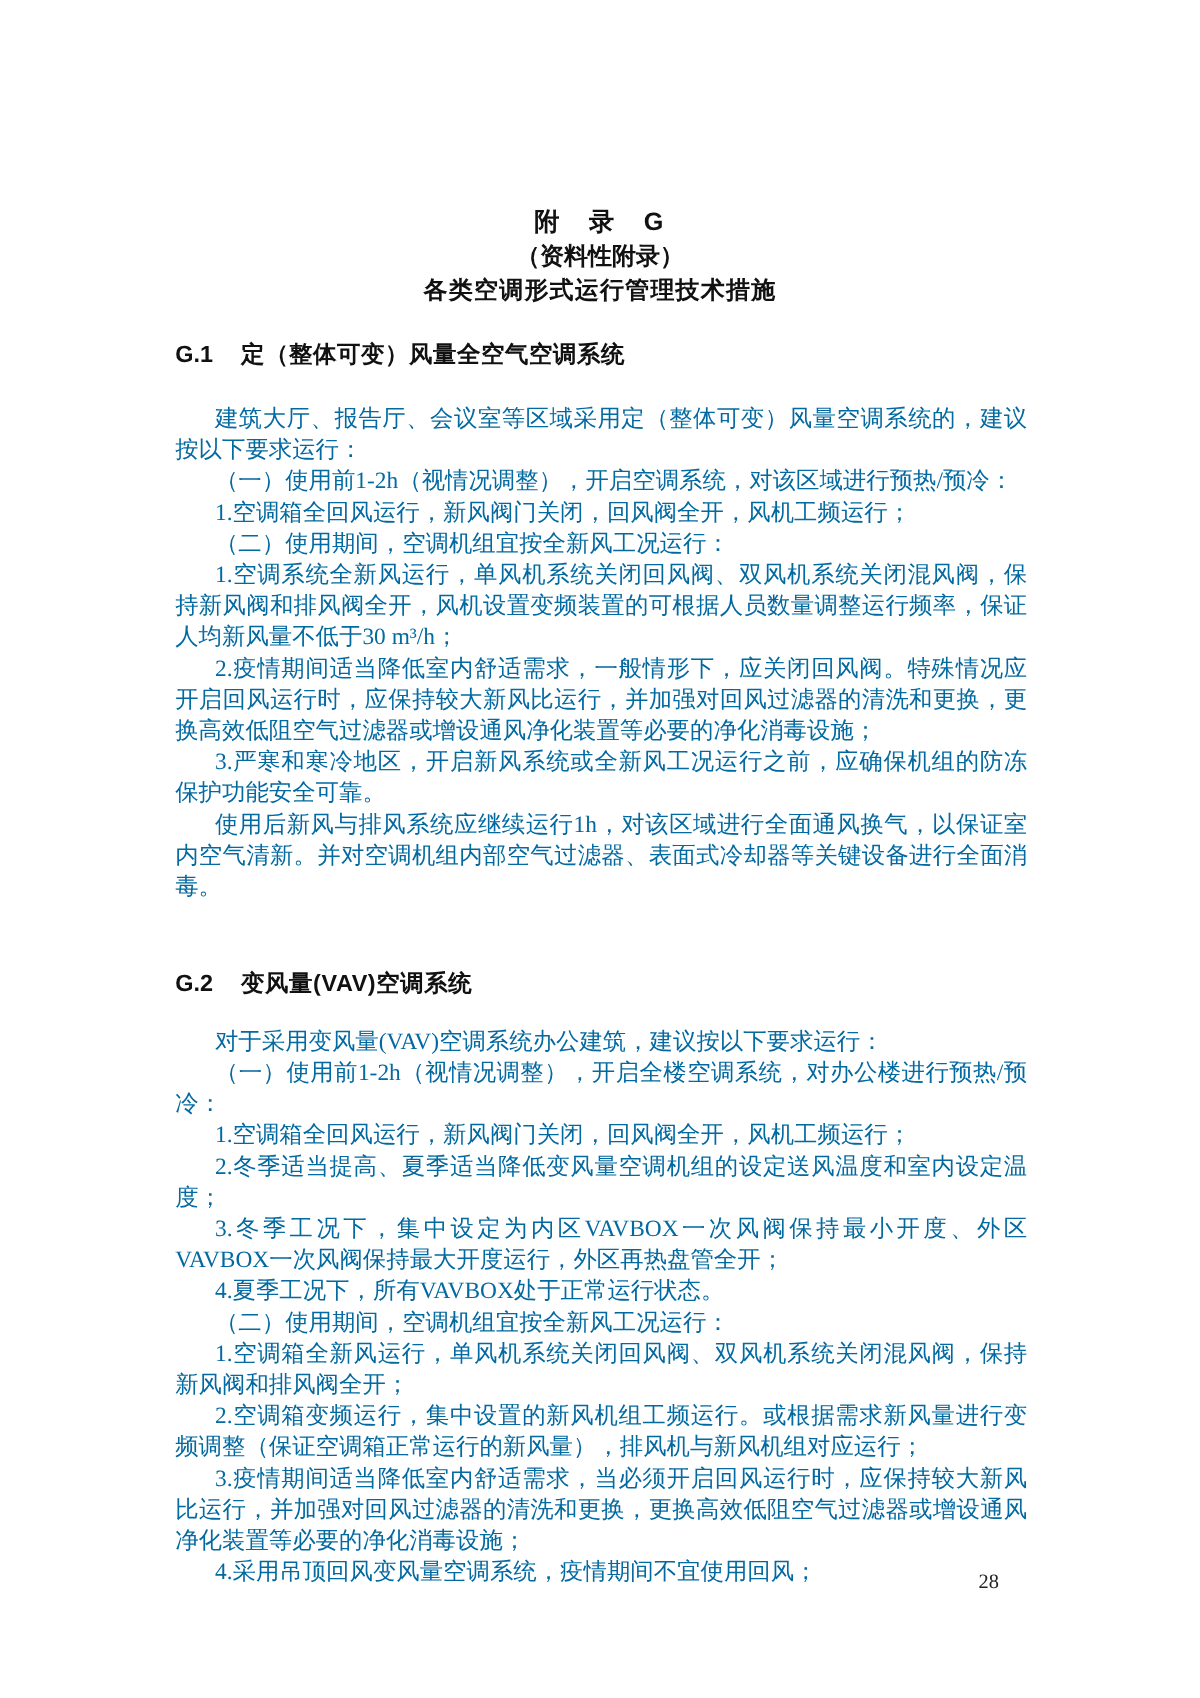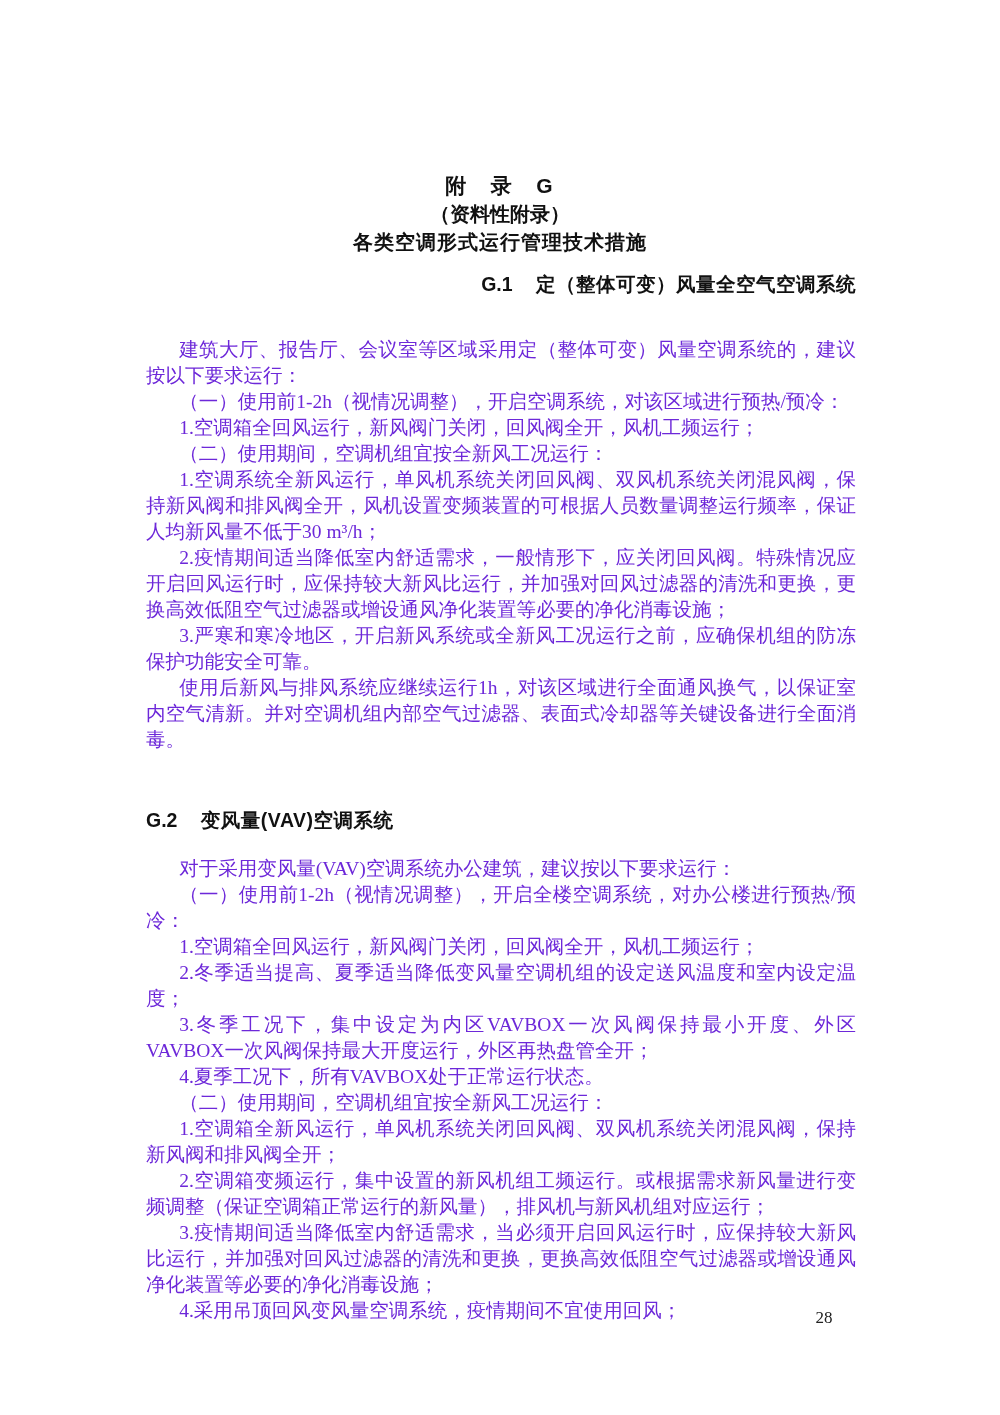--- a/index.html
+++ b/index.html
@@ -65,29 +65,29 @@
     color: #111;
   }
   .section-heading .sec-no {
     display: inline-block;
   }
   .section-heading .sec-text {
     display: inline-block;
     margin-left: 18px;
     letter-spacing: 0.5px;
   }
-  .heading-g1 { top: 272px; text-align: right; }
+  .heading-g1 { top: 284px; }
   .heading-g2 { top: 808px; }
   .section-body {
     position: absolute;
     left: 146px;
     width: 710px;
     font-size: 19.5px;
     line-height: 26px;
-    color: #6d28d9;
+    color: #0369a1;
     text-align: justify;
   }
   .body-g1 { top: 337px; }
   .body-g2 { top: 856px; }
   .section-body p {
     margin: 0;
     padding: 0;
     text-indent: 1.7em;
   }
   .page-footer {

